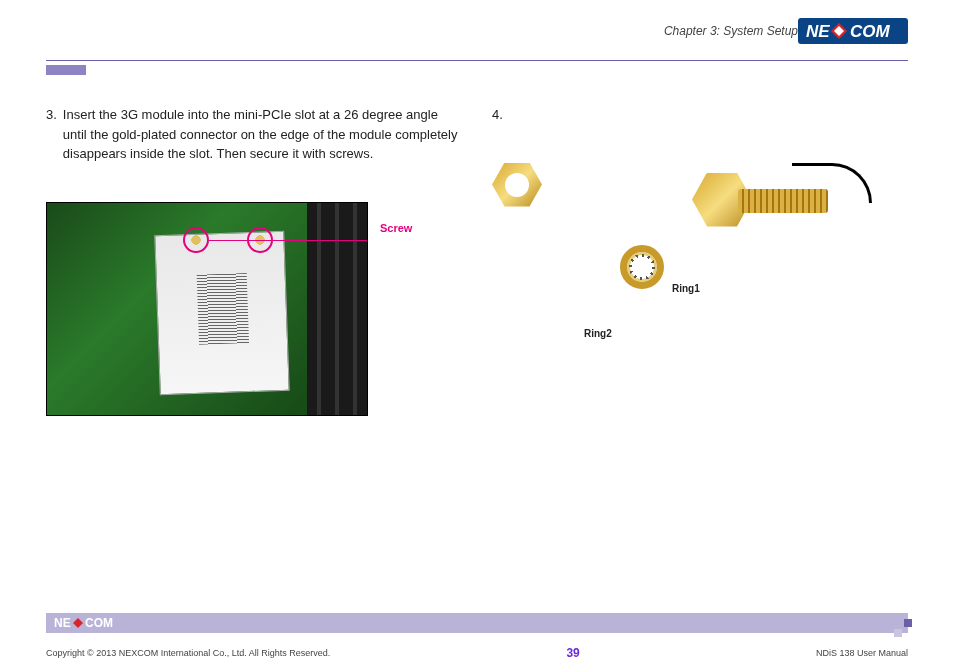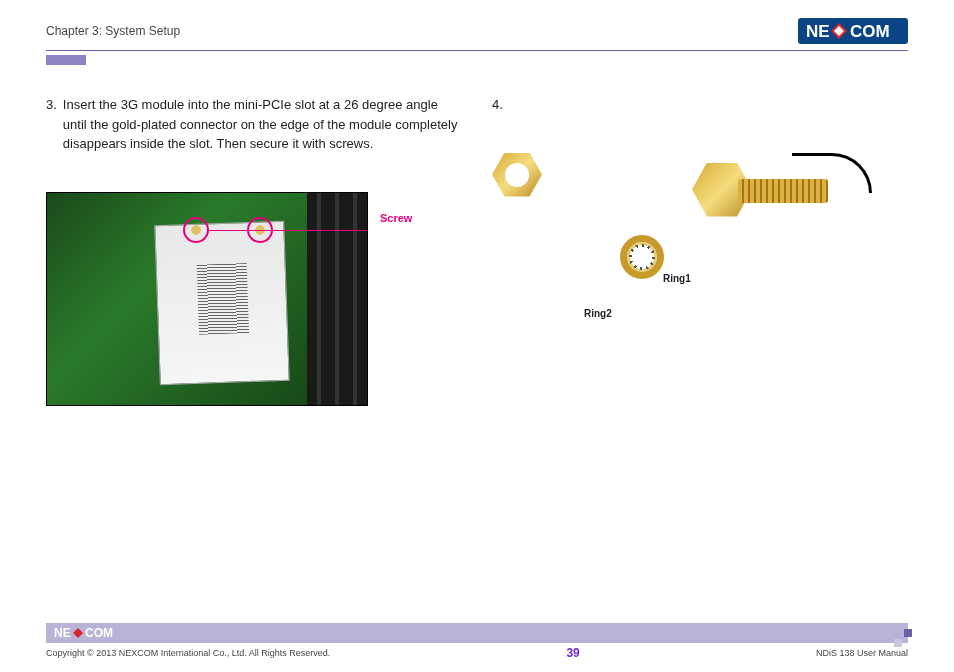--- a/index.html
+++ b/index.html
@@ -10,23 +10,24 @@
     height: 672px;
     position: relative;
     color: #333;
     font-size: 13px;
   }
   .page {
     padding: 18px 46px 0 46px;
   }
   .header-row {
     display: flex;
-    justify-content: space-between;
-    align-items: center;
-    margin-bottom: 6px;
+    justify-content: flex-end;
+    align-items: center;
+    margin-bottom: 16px;
+    font-style: italic;
   }
   .chapter-title {
     font-size: 12px;
     color: #444;
   }
   .logo {
     display: inline-flex;
     align-items: center;
   }
   .hr-top {
@@ -166,22 +167,22 @@
   }
   .ring2::after{
     content:""; position:absolute; left:13px; top:10px; width:24px; height:24px; border-radius:50%; background:#fff;
   }
   .label-sm {
     position: absolute;
     font-size: 10px;
     font-weight: 600;
     color: #222;
   }
-  .lbl-ring1 { left: 171px; top: 120px; }
-  .lbl-ring2 { left: 92px; top: 155px; }
+  .lbl-ring1 { left: 180px; top: 120px; }
+  .lbl-ring2 { left: 92px; top: 165px; }
 
   .footer {
     position: absolute;
     left: 46px; right: 46px; bottom: 12px;
   }
   .footer-bar {
     height: 20px;
     background: #b9b3d8;
     display: flex;
     align-items: center;
@@ -198,21 +199,21 @@
     position:absolute; right:6px; bottom:-4px;
     width:8px; height:8px; background:#c9c4e2;
   }
   .logo-sm svg { display:block; }
   .footer-line {
     display: flex;
     justify-content: space-between;
     align-items: center;
     font-size: 9px;
     color: #444;
-    margin-top: 3px;
+    margin-top: 13px;
   }
   .page-num {
     font-weight: 700;
     font-size: 12px;
     color: #6d28d9;
   }
 </style>
 </head>
 <body>
 

